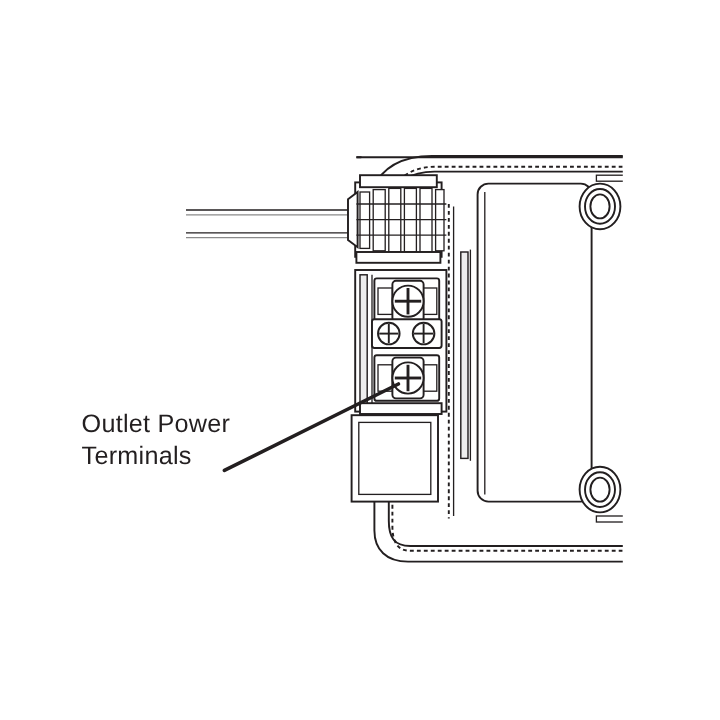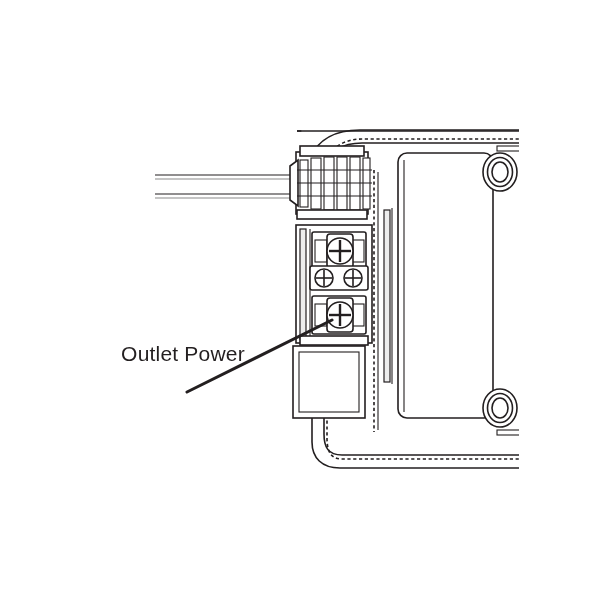--- a/index.html
+++ b/index.html
@@ -7,21 +7,20 @@
     padding: 0;
     background: #ffffff;
   }
   #stage {
     position: relative;
     width: 519px;
     height: 600px;
     background: #ffffff;
     overflow: hidden;
     font-family: "Liberation Sans", sans-serif;
-    text-align: center;
   }
   #diagram-svg {
     position: absolute;
     left: 0;
     top: 0;
     width: 600px;
     height: 600px;
     display: block;
   }
   .callout-text {
@@ -173,15 +172,15 @@
 
     <g>
       <rect class="fw" x="293" y="346" width="72" height="72"></rect>
       <rect class="fw-t" x="299" y="352" width="60" height="60"></rect>
     </g>
 
     <path class="ln" d="M 187,392 L 332,320" style="stroke-width:3; stroke-linecap:round;"></path>
 
   </svg>
 
-  <div class="callout-text"><span>Outlet Power</span><br></div>
+  <div class="callout-text"><span>Outlet Power</span><br><span>Terminals</span></div>
 
 </div>
 
 </body></html>

